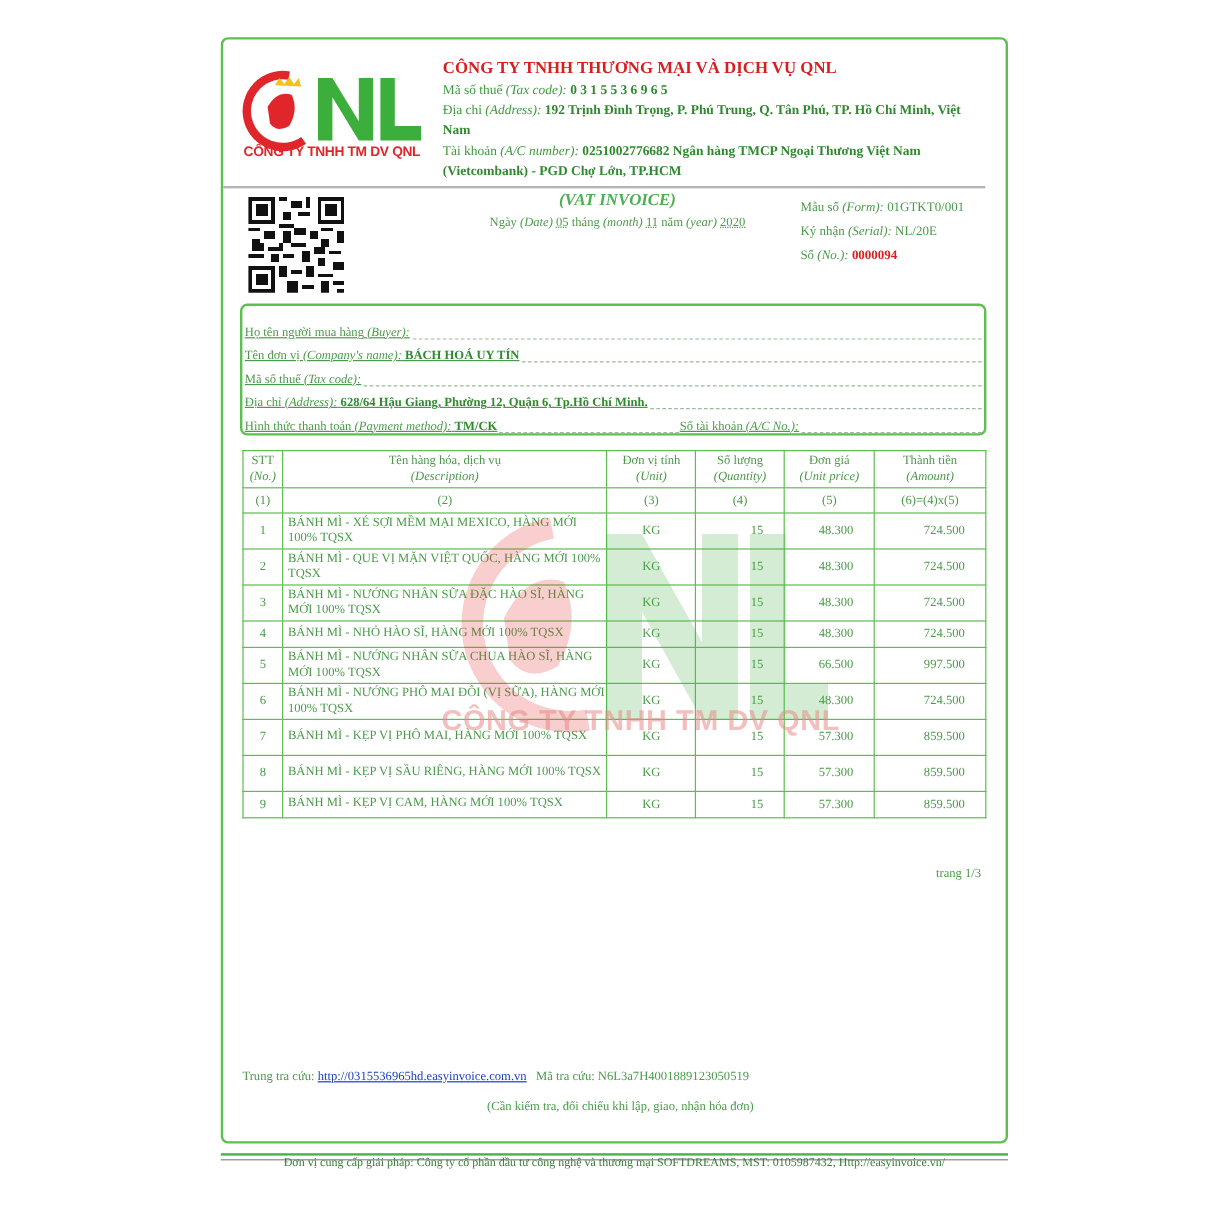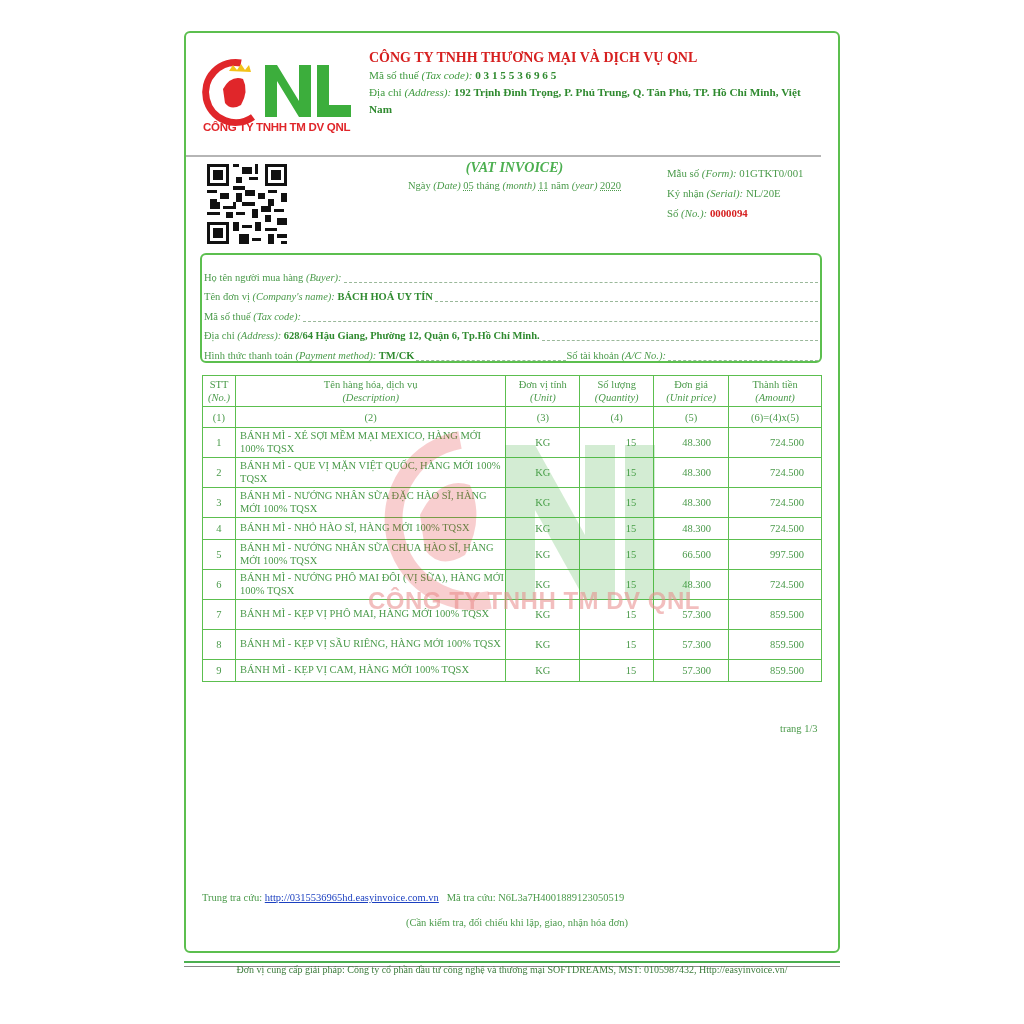--- a/index.html
+++ b/index.html
@@ -16,21 +16,21 @@
   .qr { position: absolute; left: 207px; top: 164px; width: 80px; height: 80px; }
   .title { position: absolute; left: 367px; top: 158px; width: 295px; text-align: center; }
   .title .t1 { font-size: 19px; font-weight: bold; color: #4caf50; letter-spacing: 0.2px; }
   .title .t2 { font-size: 14px; font-weight: bold; font-style: italic; color: #4caf50; margin-top: 2px; }
   .title .date { font-size: 10.5px; color: #4a9a4a; margin-top: 4px; }
   .title .date i { font-style: italic; }
   .title .date u { text-decoration: underline; text-decoration-style: dotted; }
   .meta { position: absolute; left: 667px; top: 163px; font-size: 10.8px; line-height: 20px; color: #4a9a4a; }
   .meta i { font-style: italic; }
   .meta .red { color: #d62020; font-weight: bold; }
-  .buyer { position: absolute; left: 200px; top: 253px; width: 622px; height: 110px; border: 2px solid #5cbf4f; border-radius: 6px; padding: 8px 2px 0 2px; font-size: 10.5px; color: #4a9a4a; }
+  .buyer { position: absolute; left: 200px; top: 253px; width: 622px; height: 110px; border: 2px solid #5cbf4f; border-radius: 6px; padding: 8px 2px 0 2px; font-size: 10.5px; color: #4a9a4a; text-decoration: underline; }
   .buyer .row { display: flex; align-items: flex-end; height: 19.5px; white-space: nowrap; }
   .buyer .row i { font-style: italic; }
   .buyer .row .val { font-weight: bold; color: #2f8a2f; }
   .buyer .dots { flex: 1; border-bottom: 1px dashed #9ab89a; margin-left: 2px; height: 12px; }
   table.items { position: absolute; left: 202px; top: 375px; width: 620px; border-collapse: collapse; font-size: 10.5px; color: #4a9a4a; }
   table.items td, table.items th { border: 1px solid #5cbf4f; font-weight: normal; }
   table.items th { text-align: center; line-height: 13px; padding: 2px 1px; vertical-align: top; }
   table.items th i { font-style: italic; }
   table.items .colnum td { text-align: center; height: 21px; }
   table.items tr.item td { height: 30px; vertical-align: middle; }
@@ -67,20 +67,25 @@
   <div class="name">CÔNG TY TNHH THƯƠNG MẠI VÀ DỊCH VỤ QNL</div>
   <div>
     <span>Mã số thuế</span>
     <i>(Tax code):</i>
     <b>0 3 1 5 5 3 6 9 6 5</b>
   </div>
   <div>
     <span>Địa chỉ</span>
     <i>(Address):</i>
     <b>192 Trịnh Đình Trọng, P. Phú Trung, Q. Tân Phú, TP. Hồ Chí Minh, Việt Nam</b>
+  </div>
+  <div>
+    <span>Tài khoản</span>
+    <i>(A/C number):</i>
+    <b>0251002776682   Ngân hàng TMCP Ngoại Thương Việt Nam (Vietcombank) - PGD Chợ Lớn, TP.HCM</b>
   </div>
 </div>
 
 <div class="hline"></div>
 
 <svg class="qr" viewBox="0 0 25 25" shape-rendering="crispEdges">
   <rect width="25" height="25" fill="#fff"></rect>
   <g fill="#111">
     <rect x="0" y="0" width="7" height="7"></rect>
       <rect x="1" y="1" width="5" height="5" fill="#fff"></rect>

